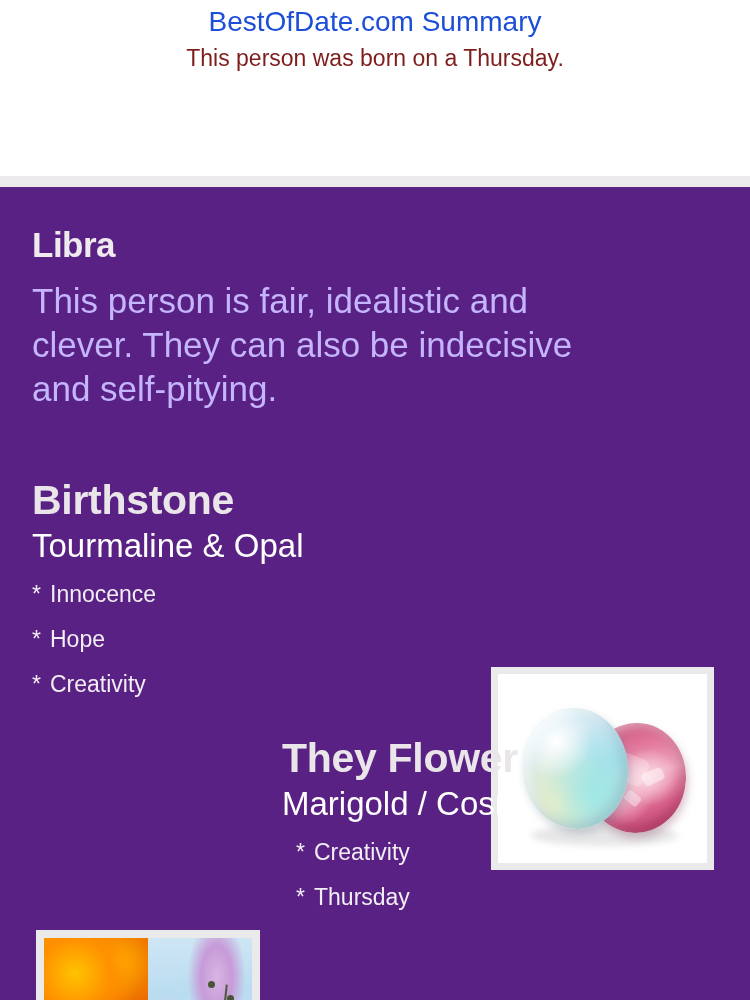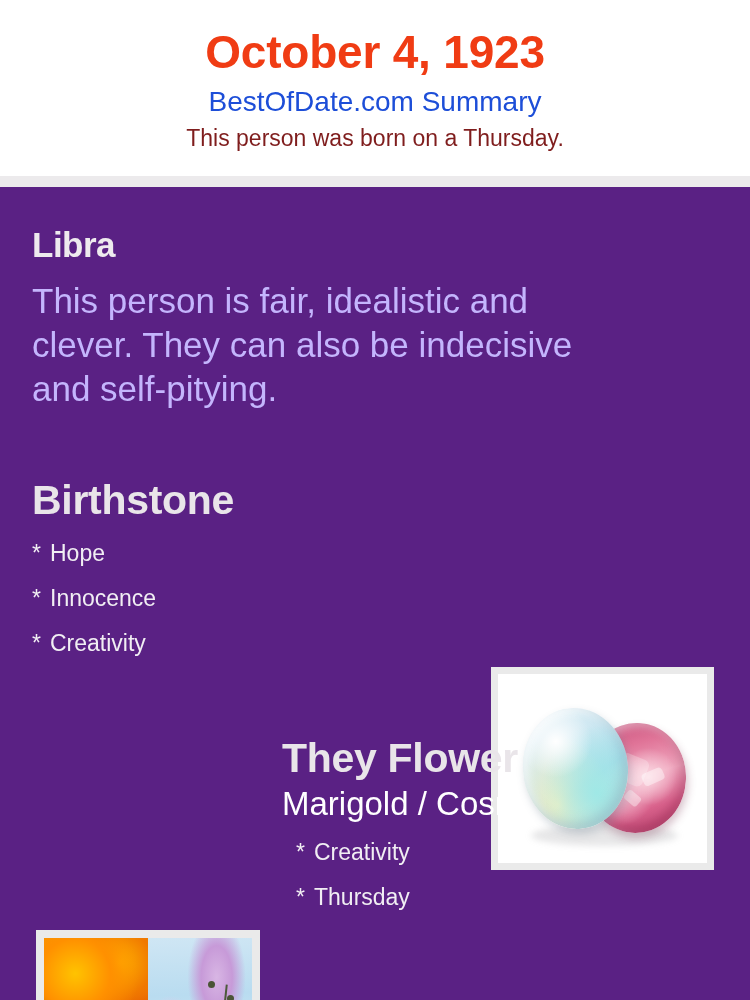--- a/index.html
+++ b/index.html
@@ -273,41 +273,41 @@
   .flower-text .trait-list {
     padding-left: 14px;
   }
 </style>
 </head>
 <body>
 
 <div class="page">
 
   <div class="header">
-    <h1 class="header-title">October 4, 1923</h1>
     <h2 class="header-subtitle">BestOfDate.com Summary</h2>
     <p class="header-note">This person was born on a Thursday.</p>
   </div>
   <div class="header-rule"></div>
 
   <div class="panel">
 
     <div class="zodiac">
       <h2 class="zodiac-name">Libra</h2>
       <p class="zodiac-desc">This person is fair, idealistic and clever. They can also be indecisive and self-pitying.</p>
     </div>
 
     <div class="birthstone-text">
       <h2 class="birthstone-flower-heading">Birthstone</h2>
+      <p class="section-value">Tourmaline &amp; Opal</p>
       <ul class="trait-list">
         <li>
+          <span class="trait-star">*</span><span>Innocence</span>
+        </li>
+        <li>
           <span class="trait-star">*</span><span>Hope</span>
-        </li>
-        <li>
-          <span class="trait-star">*</span><span>Innocence</span>
         </li>
         <li>
           <span class="trait-star">*</span><span>Creativity</span>
         </li>
       </ul>
     </div>
 
     <div class="img-frame gem-frame">
       <div class="img-inner">
         <div class="gem-stage">

